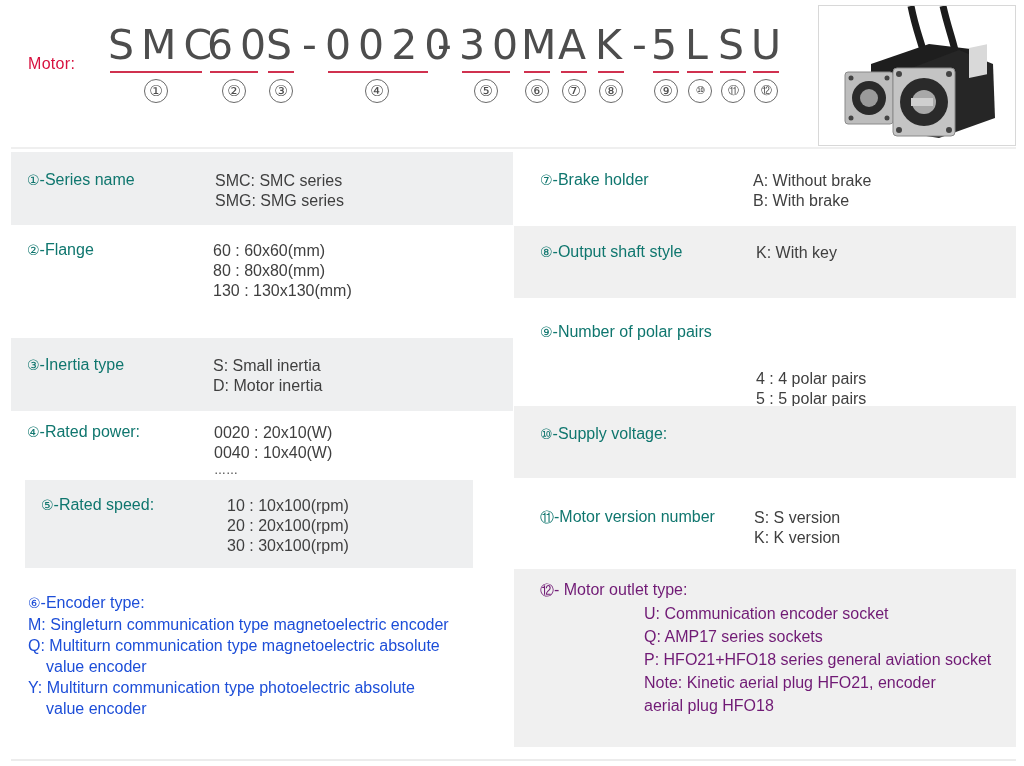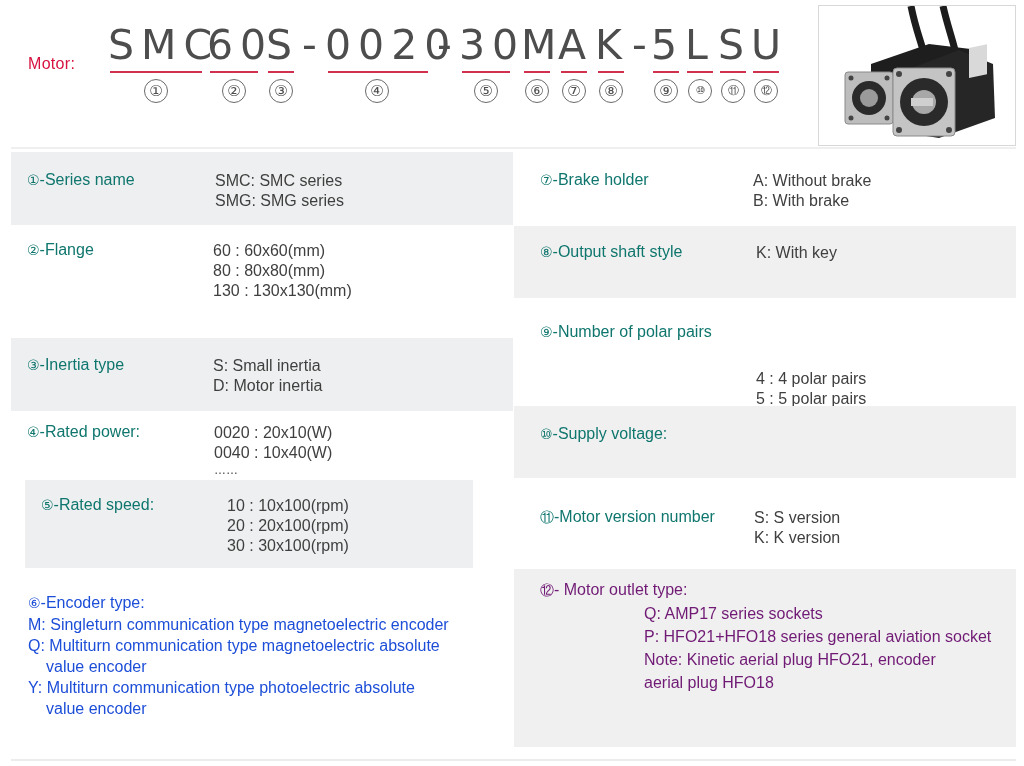--- a/index.html
+++ b/index.html
@@ -233,19 +233,20 @@
   <div class="title" style="left:26px;top:30px;"><span class="circ">⑪</span><span>-Motor version number</span></div>
   <div class="vals" style="left:240px;top:30px;">
     <div>S: S version</div>
     <div>K: K version</div>
   </div>
 </div>
 
 <div class="row gray-r" style="left:514px;top:569px;width:502px;height:178px;"></div>
 <div class="outlet-block">
   <div><span class="circ">⑫</span><span>- Motor outlet type:</span></div>
+  <div class="opt">U: Communication encoder socket</div>
   <div class="opt">Q: AMP17 series sockets</div>
   <div class="opt">P: HFO21+HFO18 series general aviation socket</div>
   <div class="opt">Note: Kinetic aerial plug HFO21, encoder</div>
   <div class="opt">aerial plug HFO18</div>
 </div>
 
 <div class="bottom-rule"></div>
 
 </body></html>

